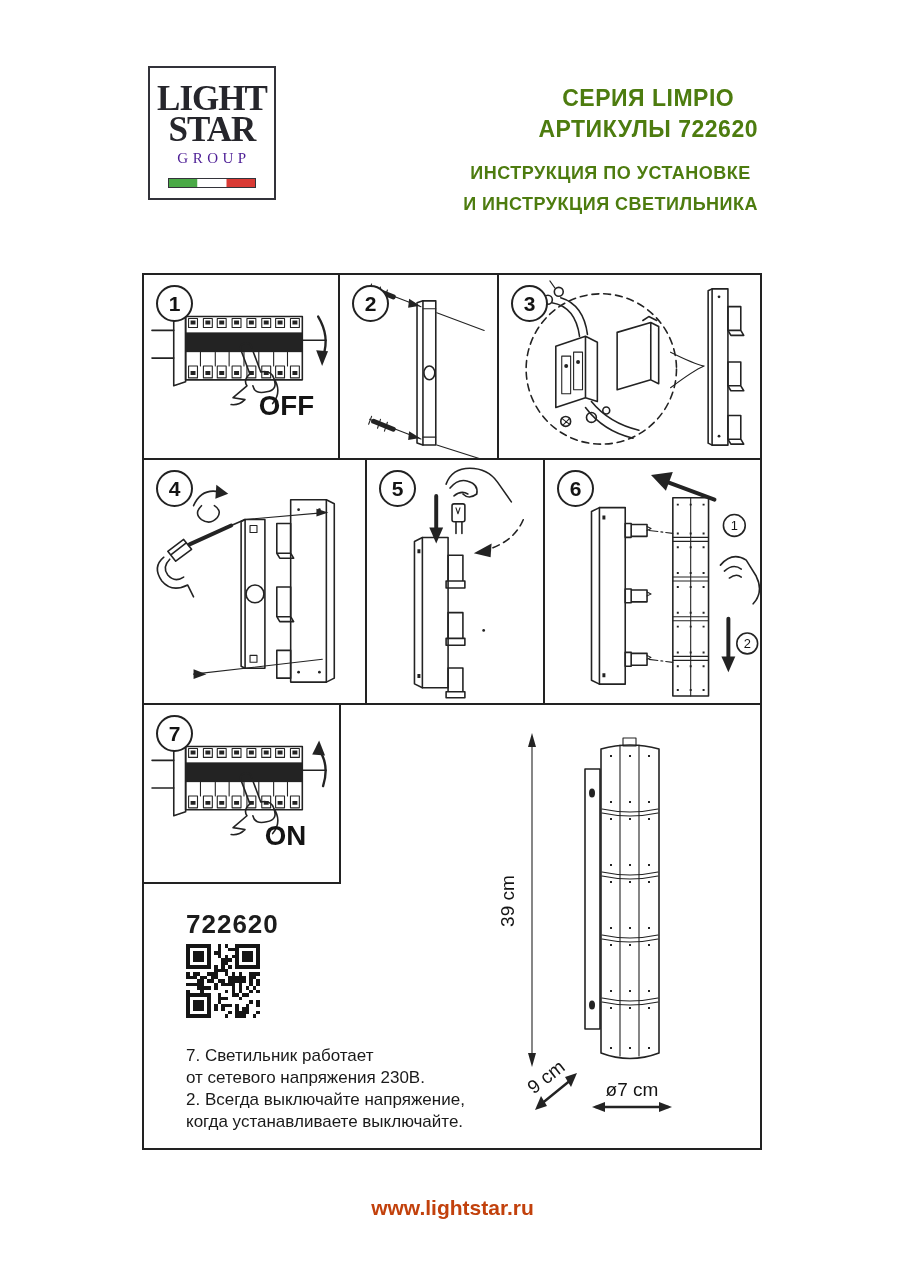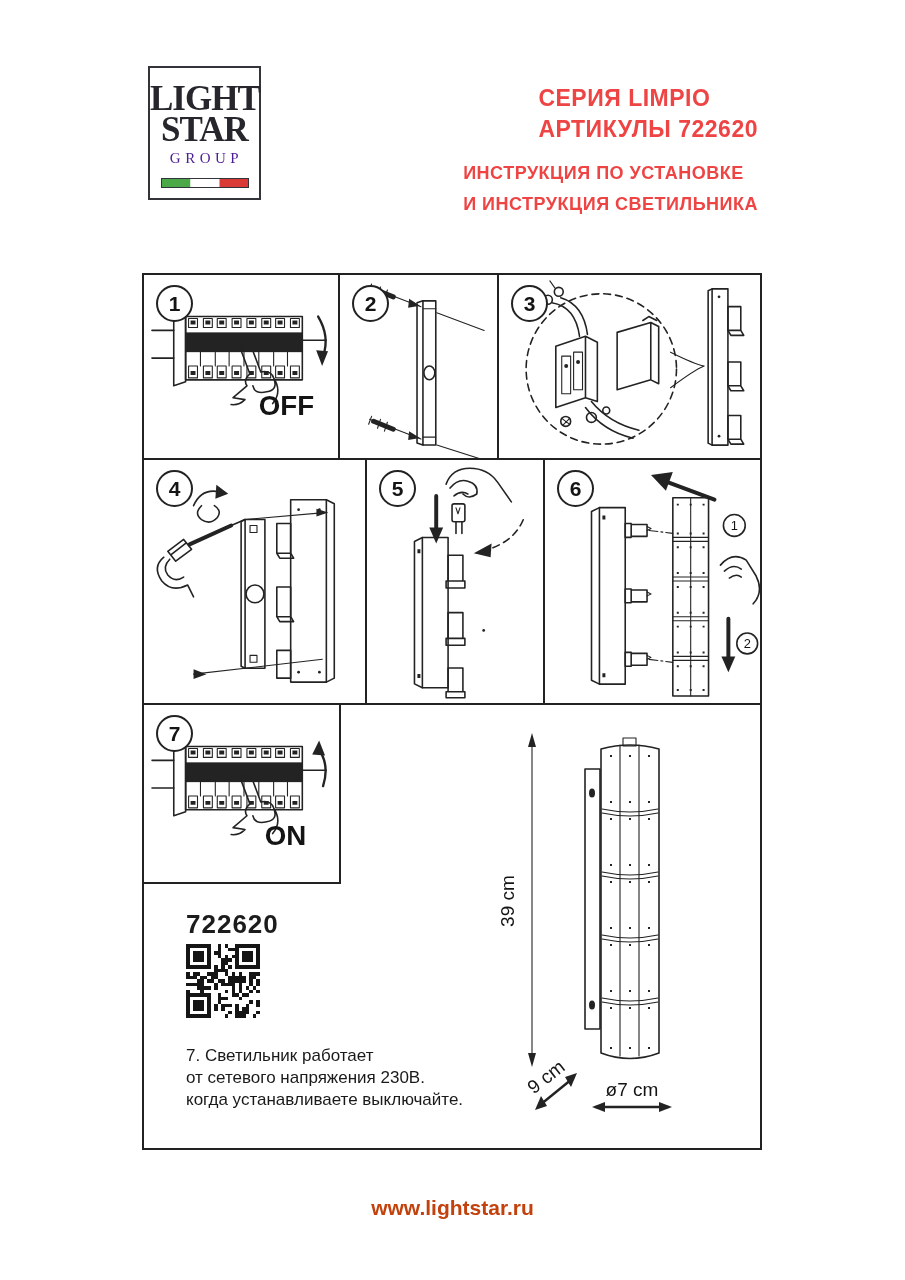--- a/index.html
+++ b/index.html
@@ -1,30 +1,30 @@
 <!DOCTYPE html>
 <html><head>
 <meta charset="utf-8">
 <style>
   html,body{margin:0;padding:0;background:#ffffff;}
   .page{position:relative;width:905px;height:1280px;background:#ffffff;overflow:hidden;
         font-family:"Liberation Sans",sans-serif;color:#141414;}
 
   
-  .logo-box{position:absolute;left:148px;top:66px;width:113px;height:134px;
+  .logo-box{position:absolute;left:148px;top:66px;width:128px;height:134px;
             border:2px solid #33333a;box-sizing:border-box;text-align:center;
             font-family:"Liberation Serif",serif;color:#26262c;}
   .logo-light,.logo-star{font-weight:bold;font-size:35px;line-height:0.88;letter-spacing:-1px;}
   .logo-light{margin-top:16px;}
   .logo-group{font-family:"Liberation Serif",serif;font-size:15px;letter-spacing:4.5px;
               margin-top:4px;margin-left:4px;color:#4c1d95;}
   .logo-flag{margin-top:7px;}
 
   
-  .hdr{position:absolute;right:147px;text-align:left;font-weight:bold;color:#ef4444;}
+  .hdr{position:absolute;right:147px;text-align:center;font-weight:bold;color:#4d7c0f;}
   .hdr-series{top:83px;font-size:23px;line-height:31px;letter-spacing:0.5px;}
   .hdr-title{top:158px;font-size:18px;line-height:31px;letter-spacing:0.5px;}
 
   
   .grid{position:absolute;left:142px;top:273px;width:620px;height:877px;
         border:2px solid #222;box-sizing:border-box;}
   .cell{position:absolute;box-sizing:border-box;}
   .b-r{border-right:2px solid #222;}
   .b-b{border-bottom:2px solid #222;}
   .badge{position:absolute;left:12px;top:10px;width:37px;height:37px;border:2px solid #222;
@@ -468,20 +468,21 @@
           <rect x="11" y="20" width="1" height="1" fill="#151515"></rect>
           <rect x="14" y="20" width="1" height="1" fill="#151515"></rect>
           <rect x="15" y="20" width="1" height="1" fill="#151515"></rect>
           <rect x="16" y="20" width="1" height="1" fill="#151515"></rect>
           <rect x="19" y="20" width="1" height="1" fill="#151515"></rect>
         </svg></div>
 
     <div class="notes">
       <div>7. Светильник работает</div>
       <div>от сетевого напряжения 230В.</div>
+      <div>2. Всегда выключайте напряжение,</div>
       <div>когда устанавливаете выключайте.</div>
     </div>
 
     <svg class="product" viewBox="0 0 280 400">
 
       <line class="ln thin" x1="52" y1="24" x2="52" y2="346"></line>
       <polygon class="f" points="48,32 52,18 56,32"></polygon>
       <polygon class="f" points="48,338 52,352 56,338"></polygon>
       <text class="dim" transform="rotate(-90 34 186)" x="34" y="186" text-anchor="middle">39 cm</text>
 

